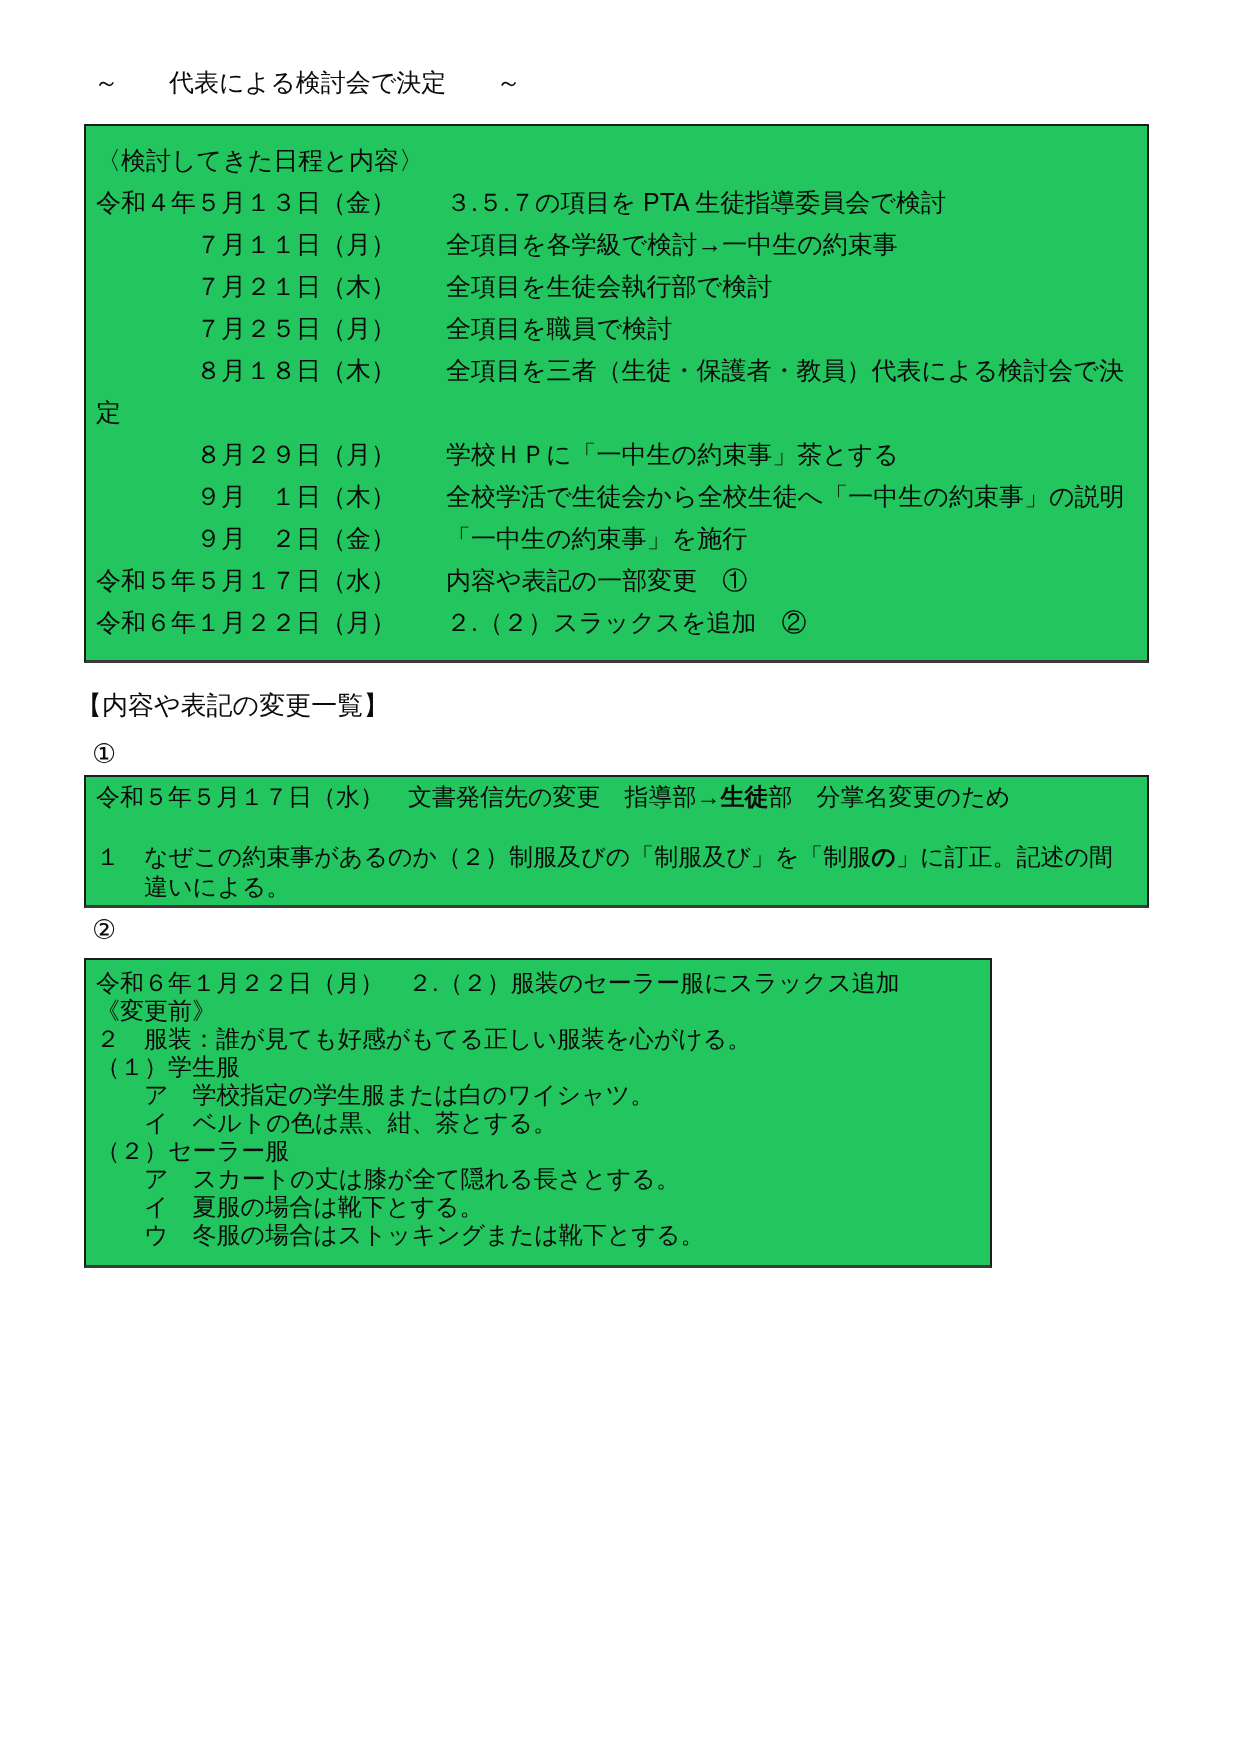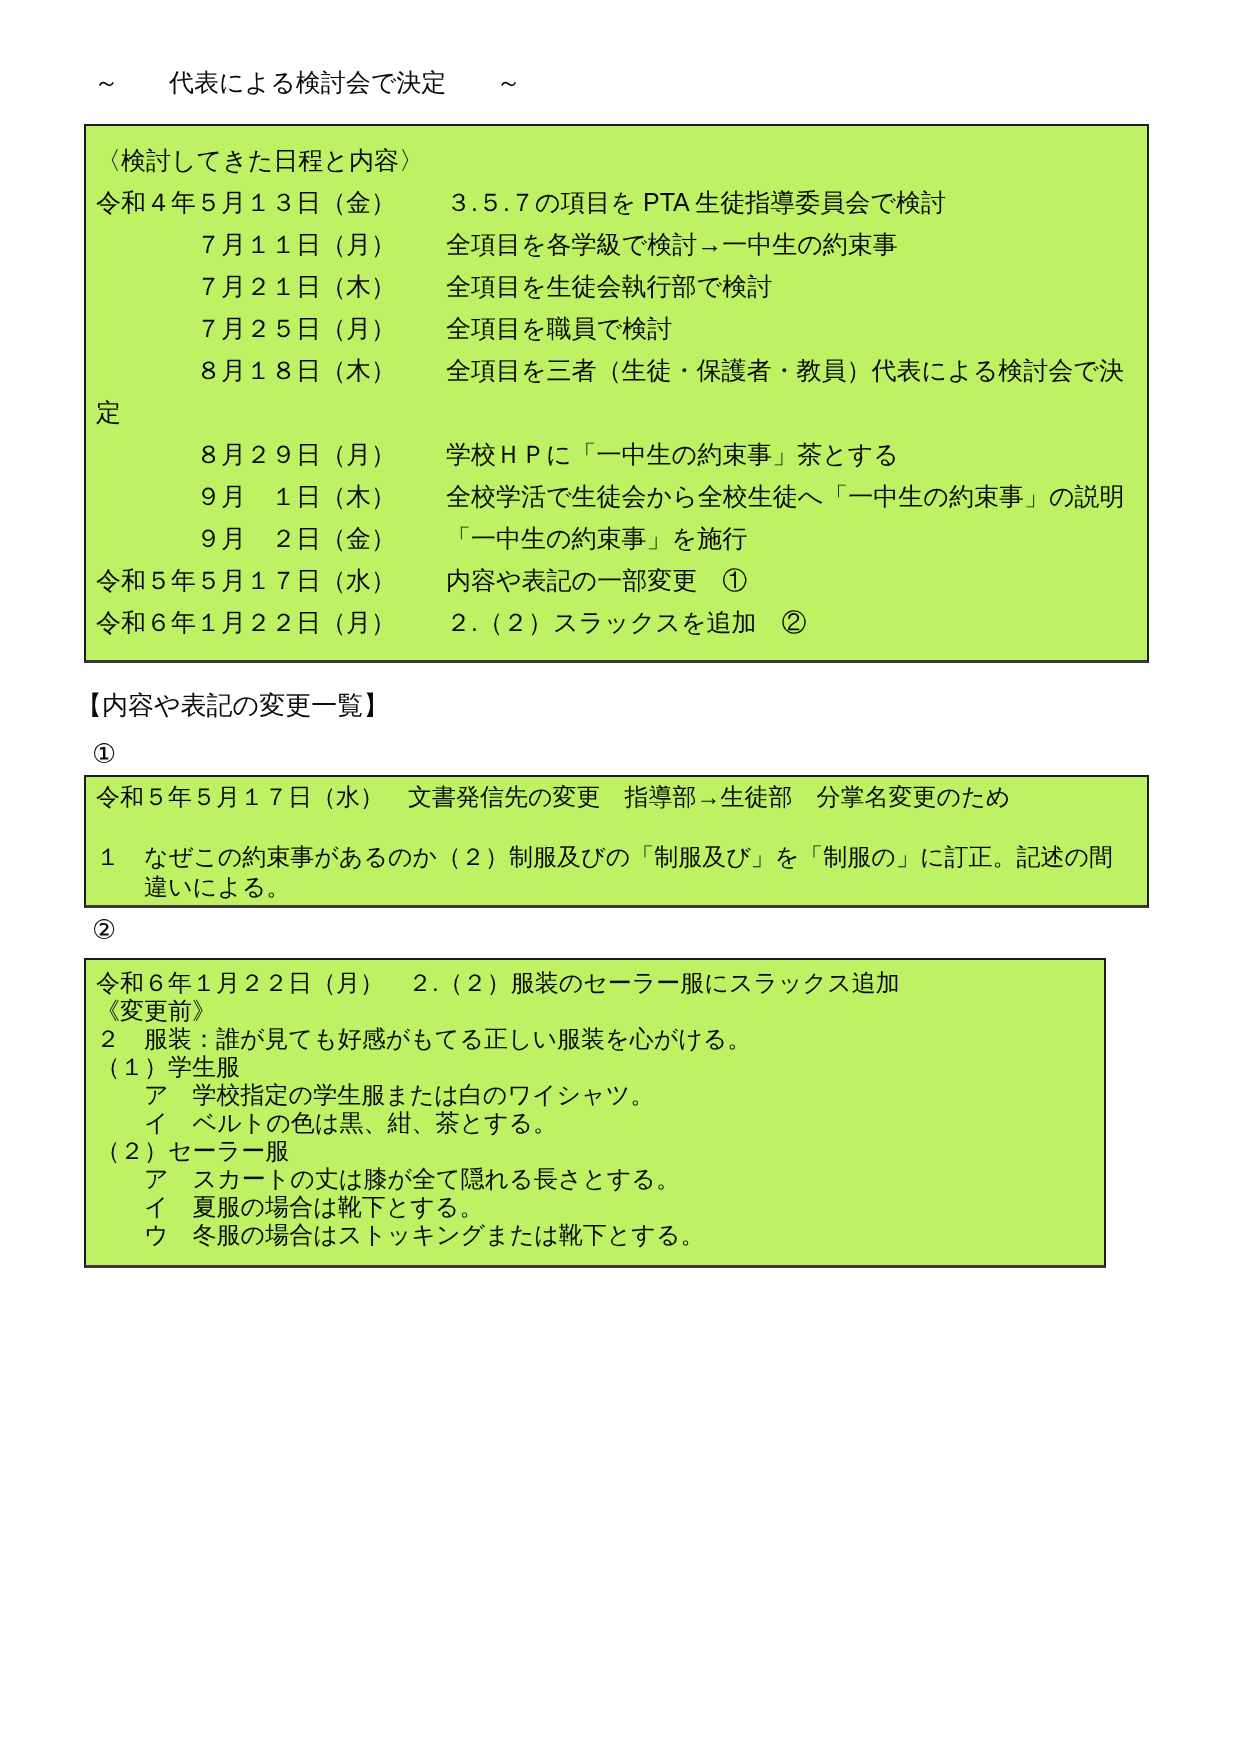--- a/index.html
+++ b/index.html
@@ -13,21 +13,21 @@
   }
   .title {
     position:absolute; left:94px; top:66px;
     font-size:25px; white-space:pre;
   }
   .box {
     position:absolute;
     box-sizing:border-box;
     border:2px solid #1c1c1c;
     border-bottom:3px solid #3a3a3a;
-    background:#bef264;
+    background:#22c55e;
   }
   #schedule-box {
     left:84px; top:124px; width:1065px; height:539px;
     padding:13px 4px 0 10px;
     font-size:25px; line-height:42px;
   }
   .pre-line { white-space:pre-wrap; }
   .section-heading {
     position:absolute; left:76px; top:688px;
     font-size:26px;
@@ -37,29 +37,29 @@
     font-size:27px;
   }
   #change1-label { top:738px; }
   #change2-label { top:914px; }
   #change1-box {
     left:84px; top:775px; width:1065px; height:133px;
     padding:5px 12px 0 10px;
     font-size:24px; line-height:30px;
   }
   #change2-box {
-    left:84px; top:958px; width:1022px; height:310px;
+    left:84px; top:958px; width:908px; height:310px;
     padding:9px 20px 0 10px;
     font-size:24px; line-height:28px;
   }
   .spacer-line { min-height:30px; }
   .hang {
     padding-left:48px; text-indent:-48px;
   }
-  .b { font-weight:normal; }
+  .b { font-weight:bold; }
 </style>
 </head>
 <body>
 
 <div class="page">
 
   <div class="title">～　　代表による検討会で決定　　～</div>
 
   <div class="box" id="schedule-box">
     <div class="pre-line">〈検討してきた日程と内容〉</div>

